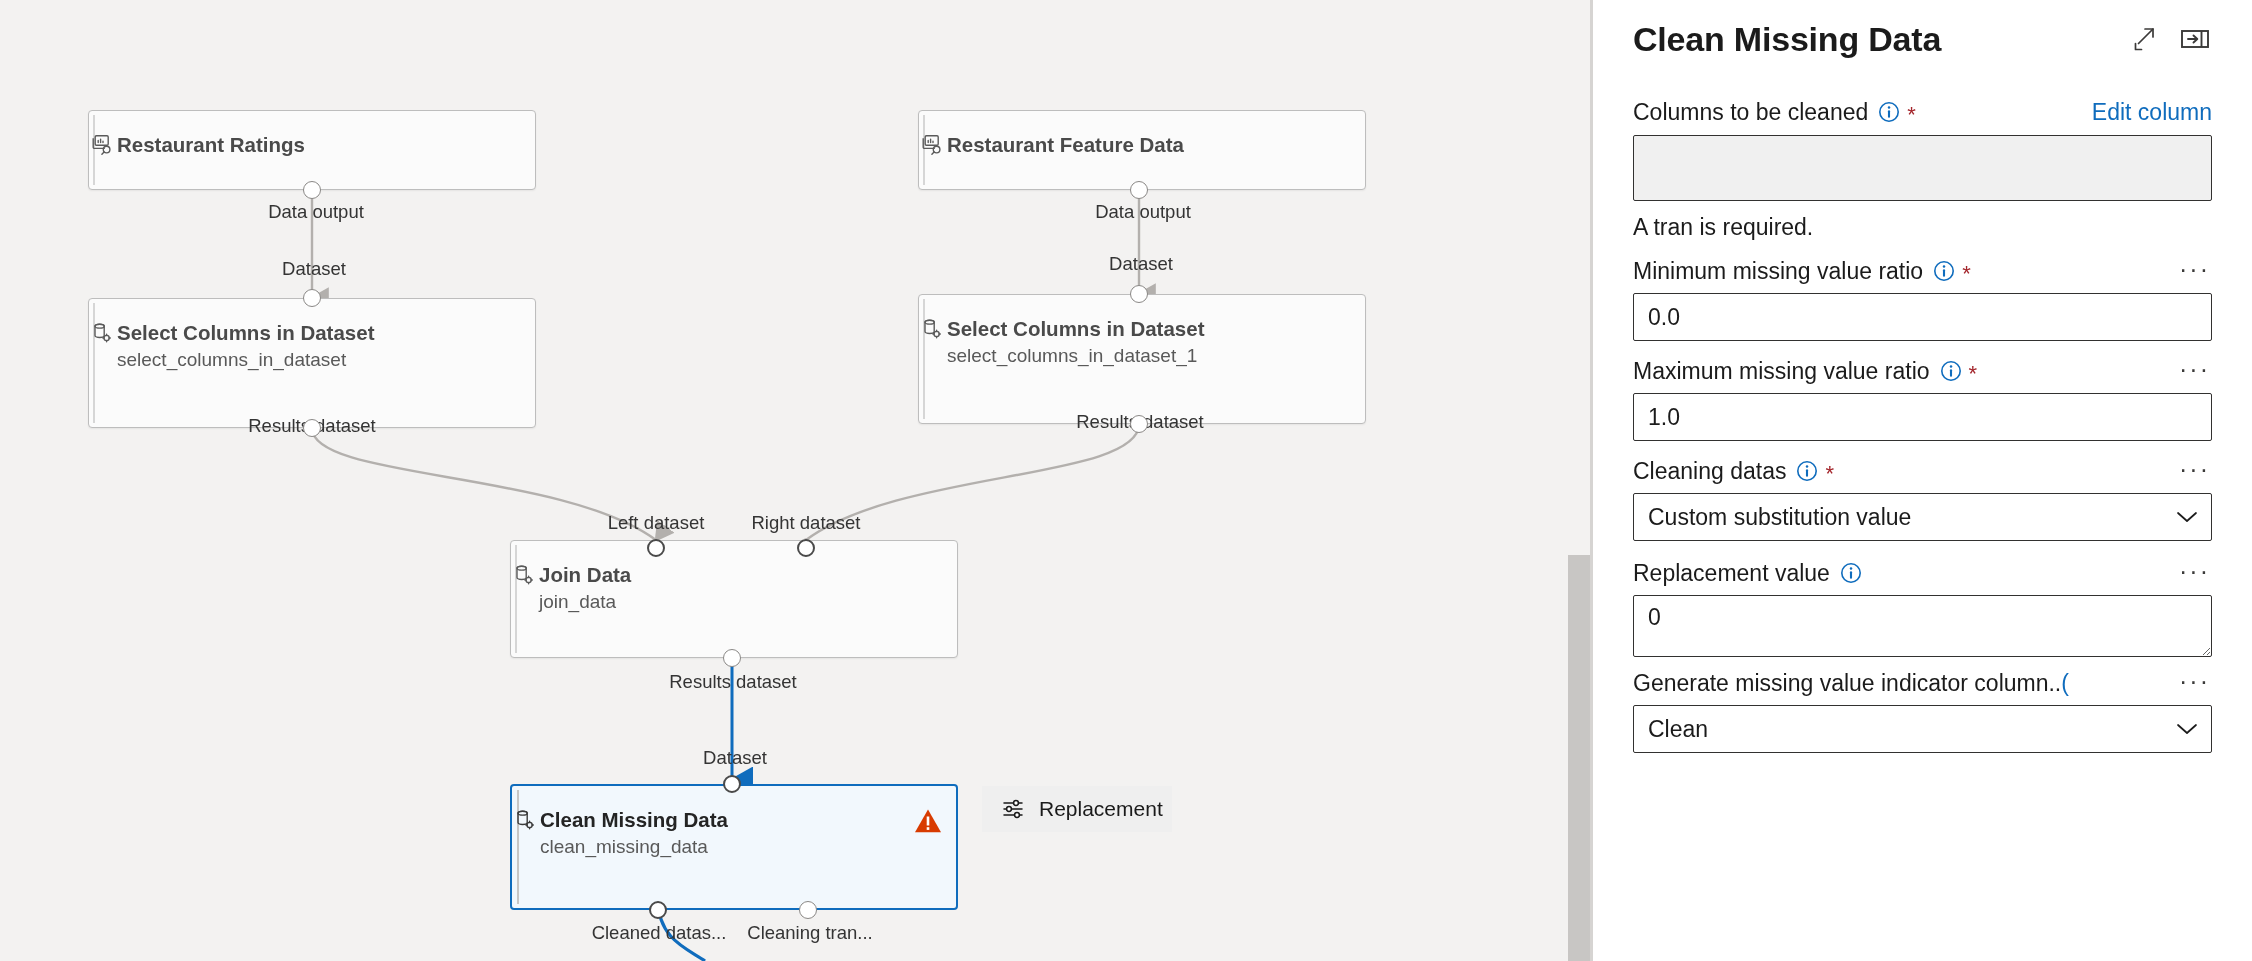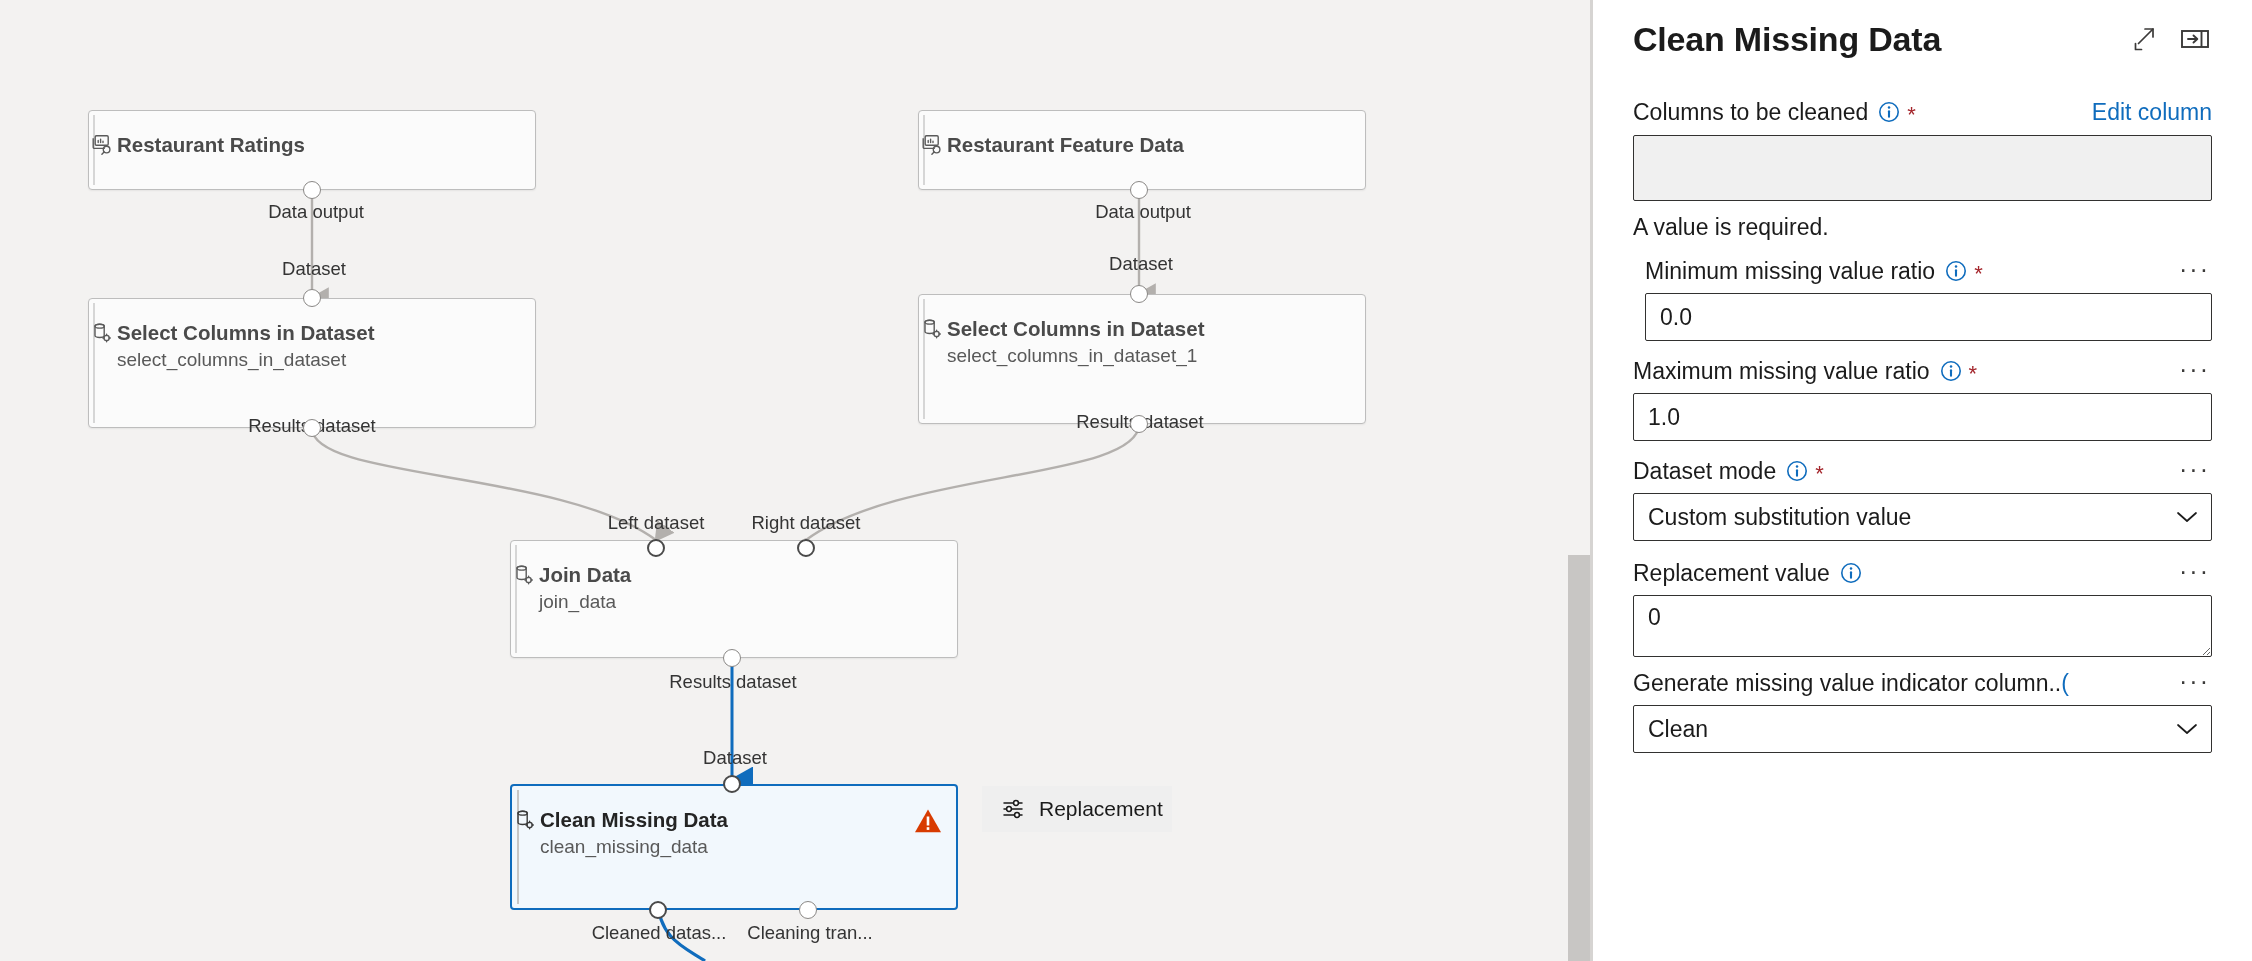--- a/index.html
+++ b/index.html
@@ -411,24 +411,24 @@
             <circle cx="11" cy="11" r="9.2" stroke="#0f6cbd" stroke-width="1.6"></circle>
             <circle cx="11" cy="6.6" r="1.25" fill="#0f6cbd"></circle>
             <rect x="9.95" y="9.3" width="2.1" height="7.4" rx="1" fill="#0f6cbd"></rect>
           </svg>
         </span>
         <span class="req-star">*</span>
         <span class="spacer"></span>
         <span class="edit-link">Edit column</span>
       </div>
       <div class="columns-box"></div>
-      <div class="error-msg">A value is required.</div>
-    </div>
-
-    <div class="field" style="margin-top:14px;margin-left:12px;">
+      <div class="error-msg">A tran is required.</div>
+    </div>
+
+    <div class="field" style="margin-top:14px;">
       <div class="field-label-row">
         <span class="field-label">Minimum missing value ratio</span>
         <span class="info-icon">
           <svg width="22" height="22" viewBox="0 0 22 22" fill="none">
             <circle cx="11" cy="11" r="9.2" stroke="#0f6cbd" stroke-width="1.6"></circle>
             <circle cx="11" cy="6.6" r="1.25" fill="#0f6cbd"></circle>
             <rect x="9.95" y="9.3" width="2.1" height="7.4" rx="1" fill="#0f6cbd"></rect>
           </svg>
         </span>
         <span class="req-star">*</span>
@@ -450,21 +450,21 @@
         </span>
         <span class="req-star">*</span>
         <span class="spacer"></span>
         <span class="ellipsis-btn">···</span>
       </div>
       <input class="text-input" type="text" value="1.0" style="">
     </div>
 
     <div class="field" style="margin-top:14px;">
       <div class="field-label-row">
-        <span class="field-label">Dataset mode</span>
+        <span class="field-label">Cleaning datas</span>
         <span class="info-icon">
           <svg width="22" height="22" viewBox="0 0 22 22" fill="none">
             <circle cx="11" cy="11" r="9.2" stroke="#0f6cbd" stroke-width="1.6"></circle>
             <circle cx="11" cy="6.6" r="1.25" fill="#0f6cbd"></circle>
             <rect x="9.95" y="9.3" width="2.1" height="7.4" rx="1" fill="#0f6cbd"></rect>
           </svg>
         </span>
         <span class="req-star">*</span>
         <span class="spacer"></span>
         <span class="ellipsis-btn">···</span>

